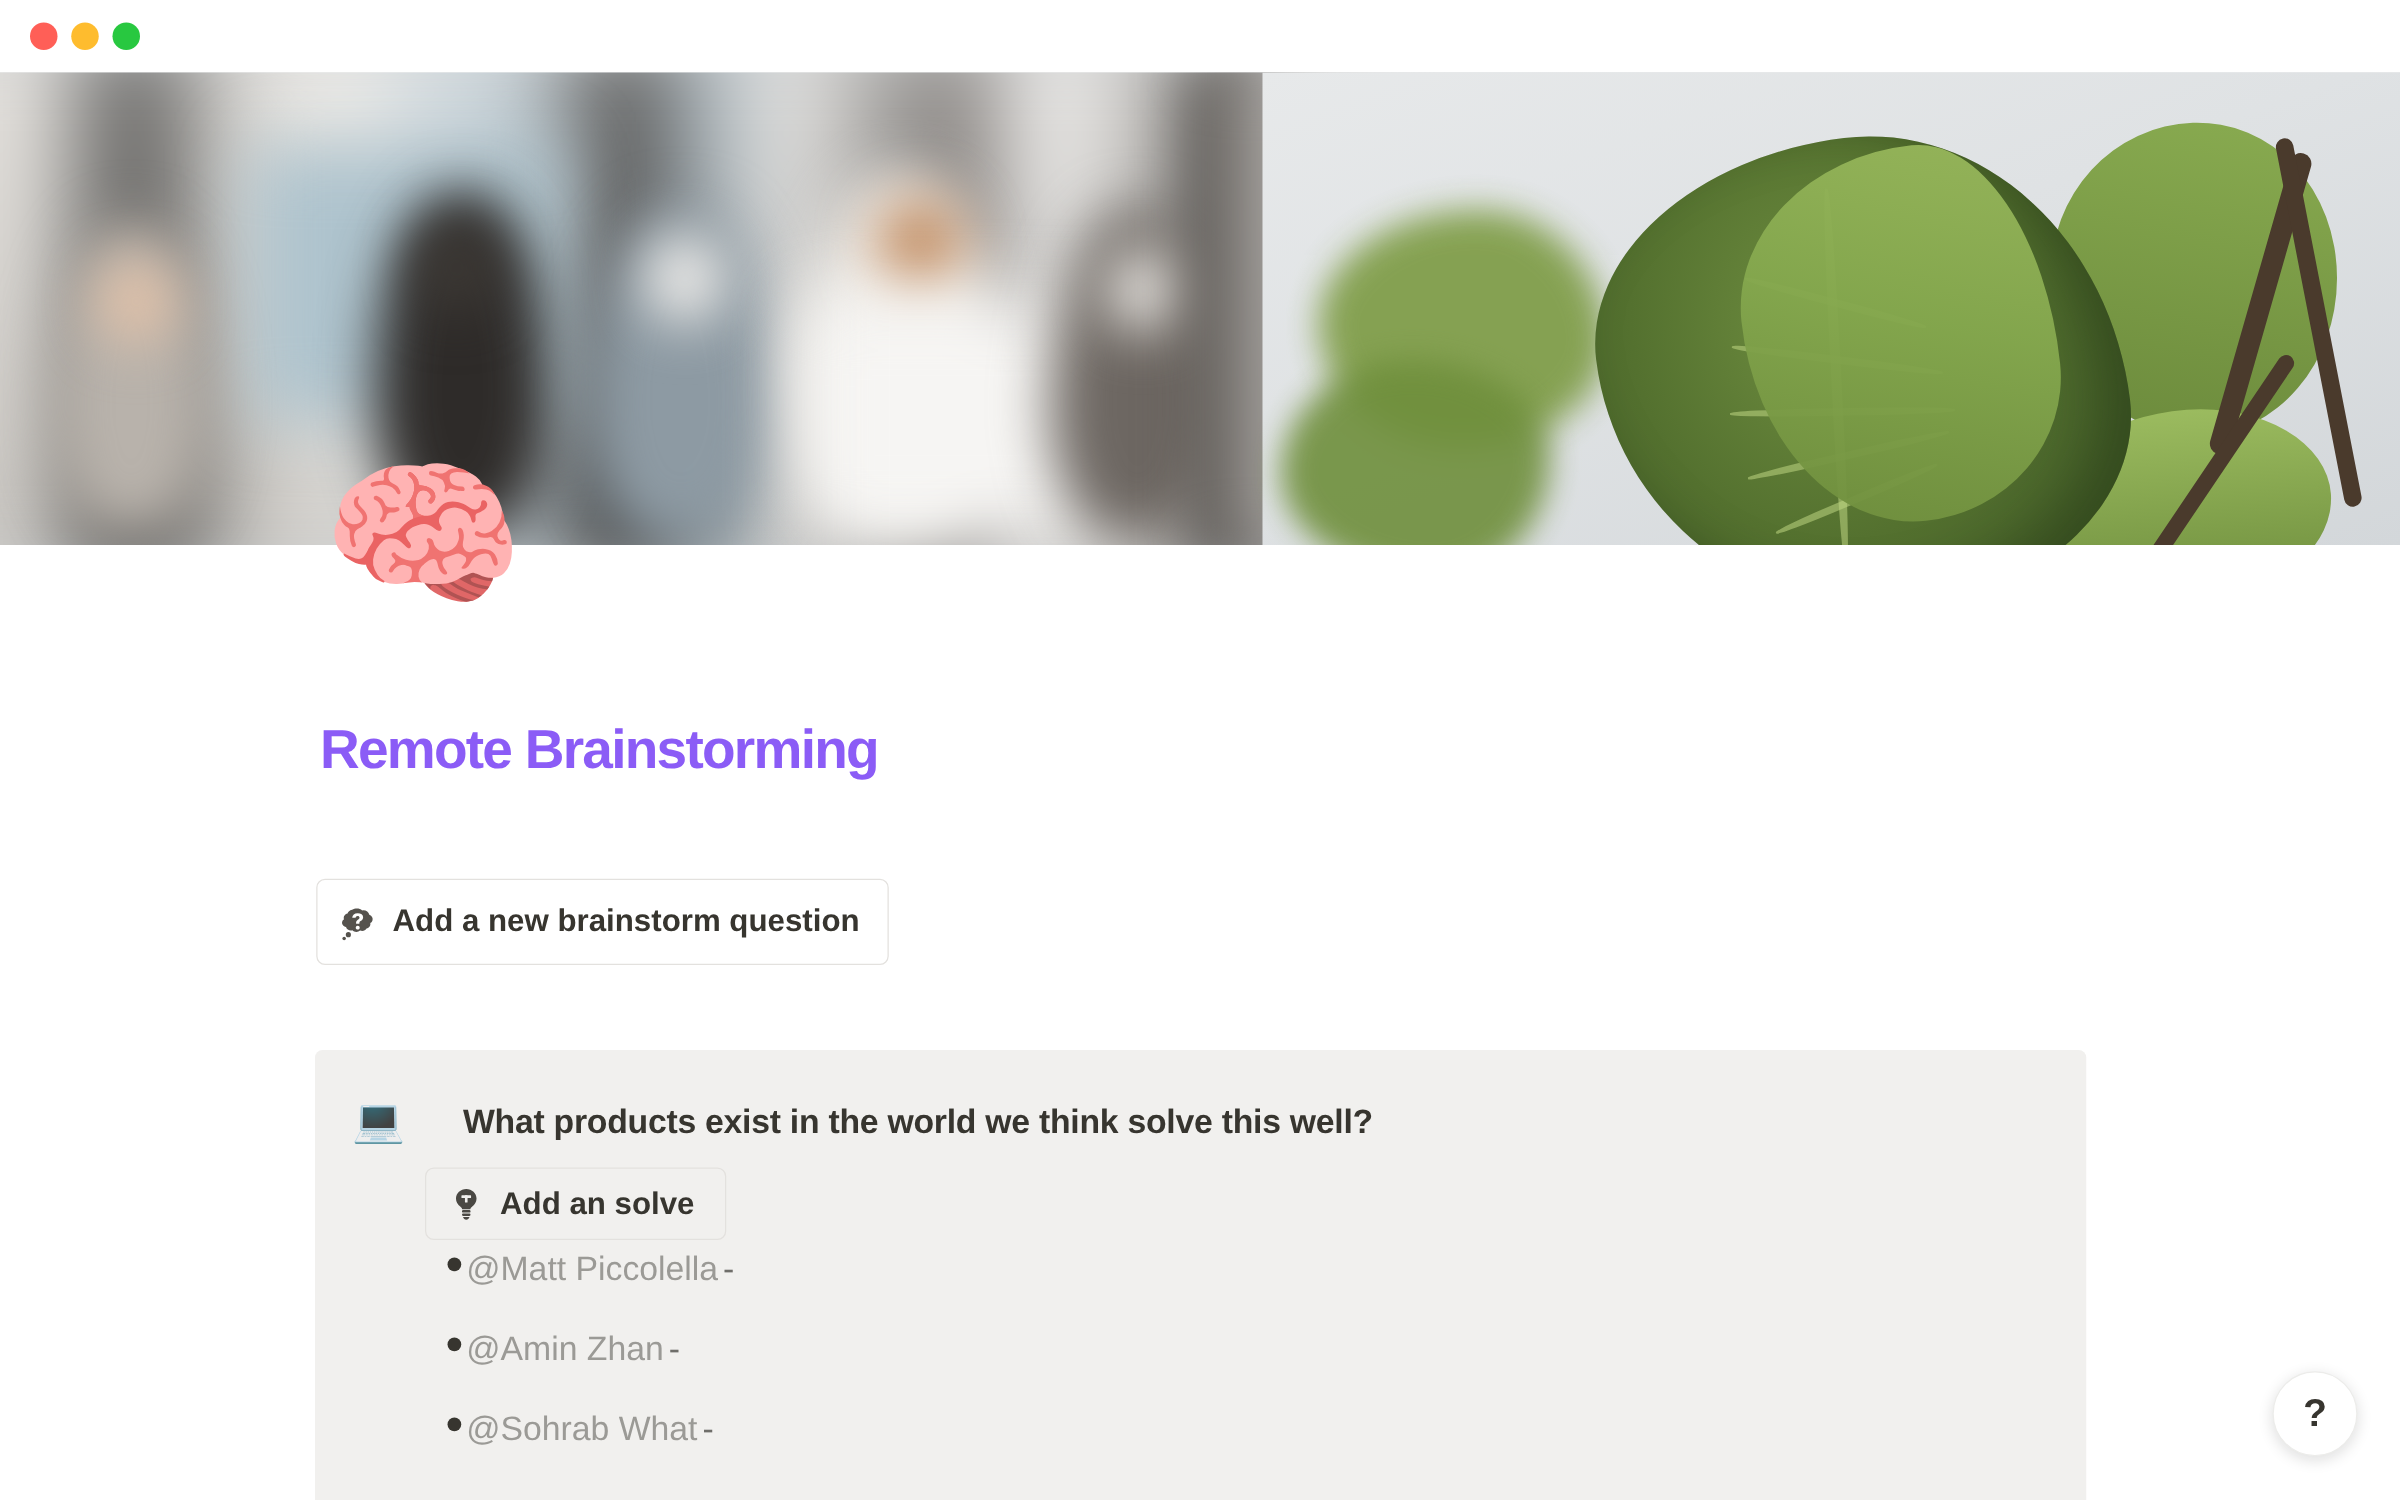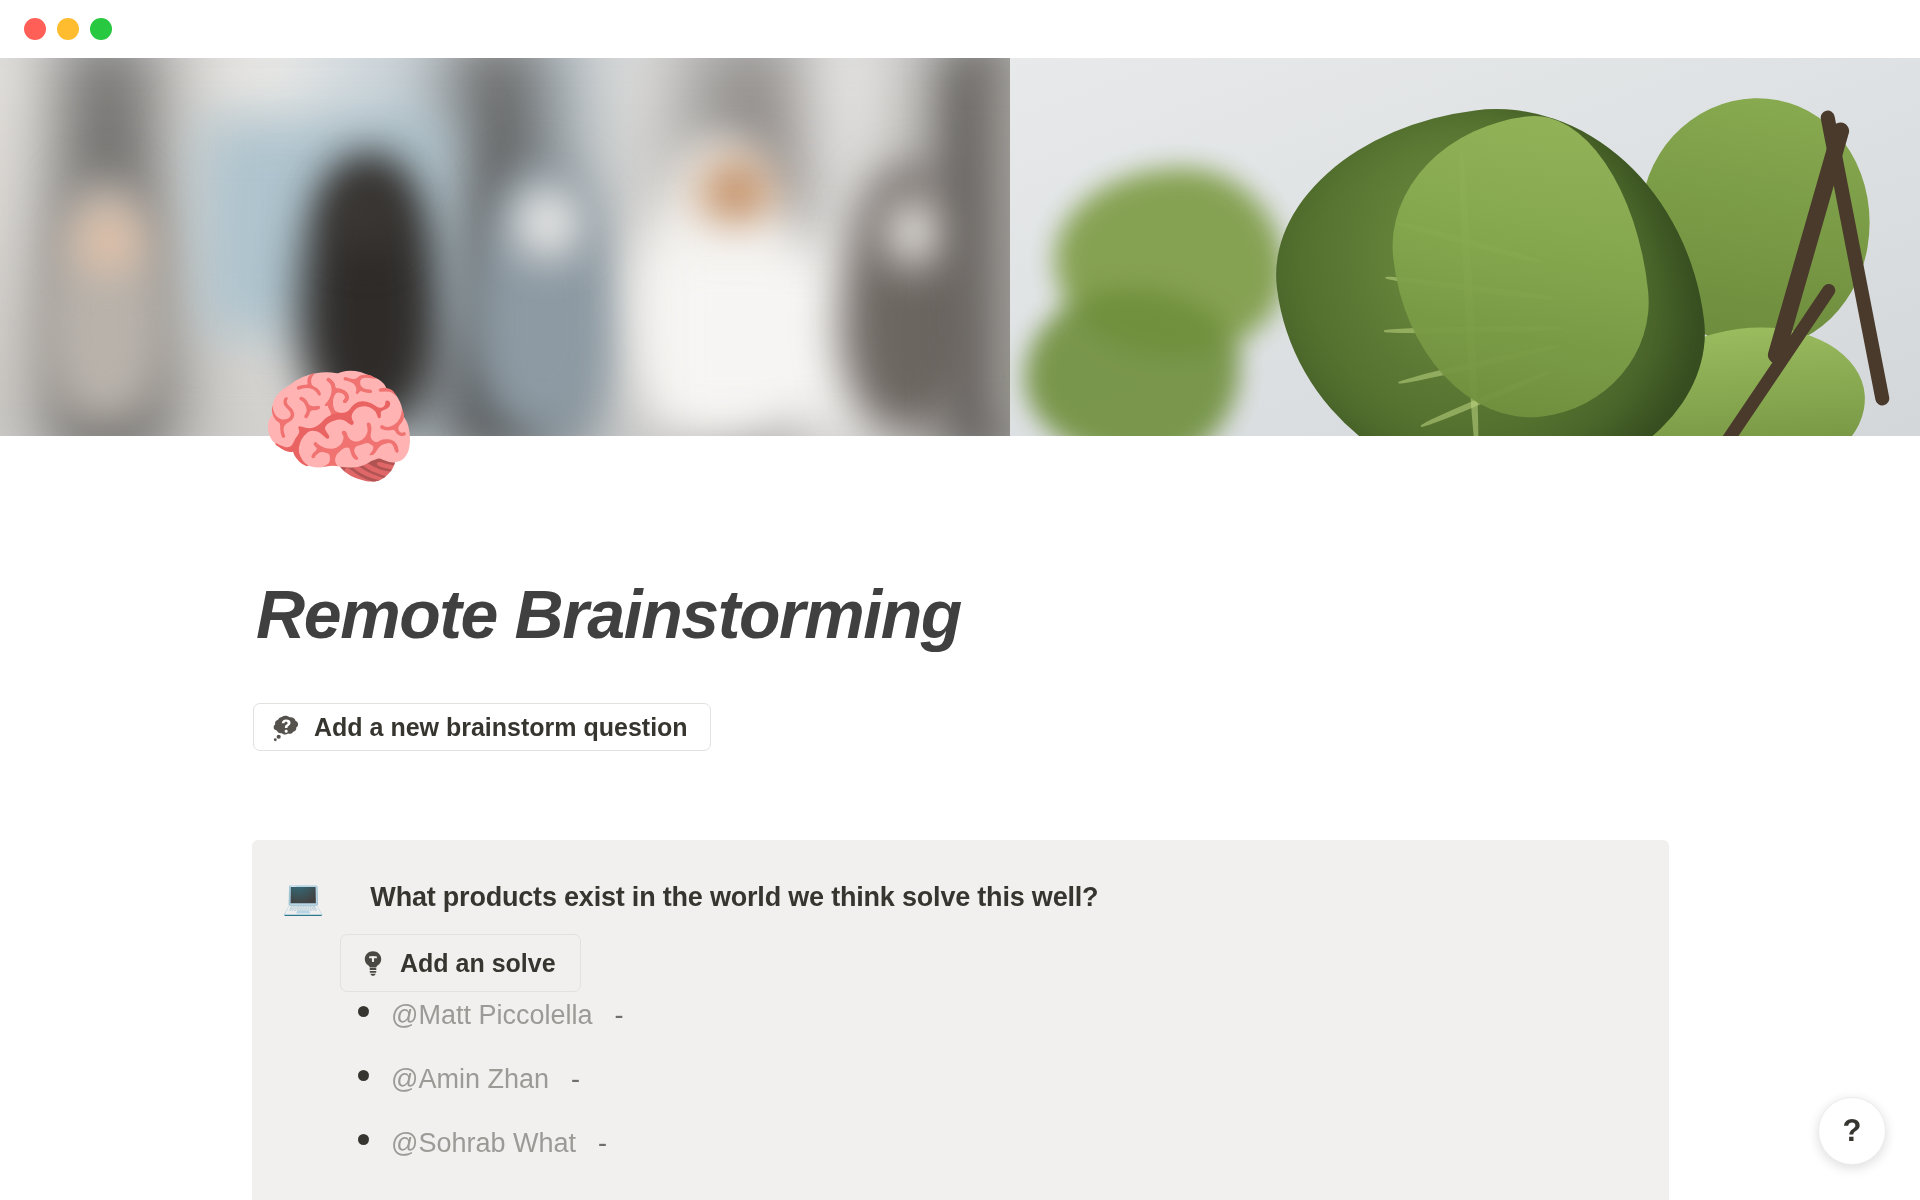--- a/index.html
+++ b/index.html
@@ -152,44 +152,43 @@
     line-height: 1;
     font-size: 130px;
     z-index: 6;
     user-select: none;
   }
 
   
   #page-title {
     position: absolute;
     left: 256px; top: 575px;
-    font-size: 68px;
+    font-size: 44px;
     font-weight: 700;
     letter-spacing: -1.4px;
-    color: #404040;
+    color: #8b5cf6;
     white-space: nowrap;
-    font-style: italic;
   }
 
   .pill-button {
     display: inline-flex;
     align-items: center;
     gap: 13px;
     border: 1px solid #e3e1de;
     border-radius: 7px;
     background: transparent;
     color: #37352f;
     cursor: pointer;
     font-family: inherit;
   }
 
   #add-question-button {
     position: absolute;
     left: 253px; top: 703px;
-    height: 48px;
+    height: 69px;
     padding: 0 22px 0 17px;
     font-size: 25px;
     font-weight: 600;
     background: #ffffff;
   }
 
   
   #question-card {
     position: absolute;
     left: 252px; top: 840px;
@@ -226,21 +225,21 @@
   }
 
   #idea-list {
     position: absolute;
     left: 358px; top: 1000px;
     list-style: none;
   }
   .idea-item {
     display: flex;
     align-items: baseline;
-    gap: 22px;
+    gap: 4px;
     height: 64px;
     font-size: 27px;
     color: #6f6e6a;
     white-space: nowrap;
   }
   .bullet {
     width: 11px; height: 11px;
     border-radius: 50%;
     background: #37352f;
     flex: 0 0 auto;

